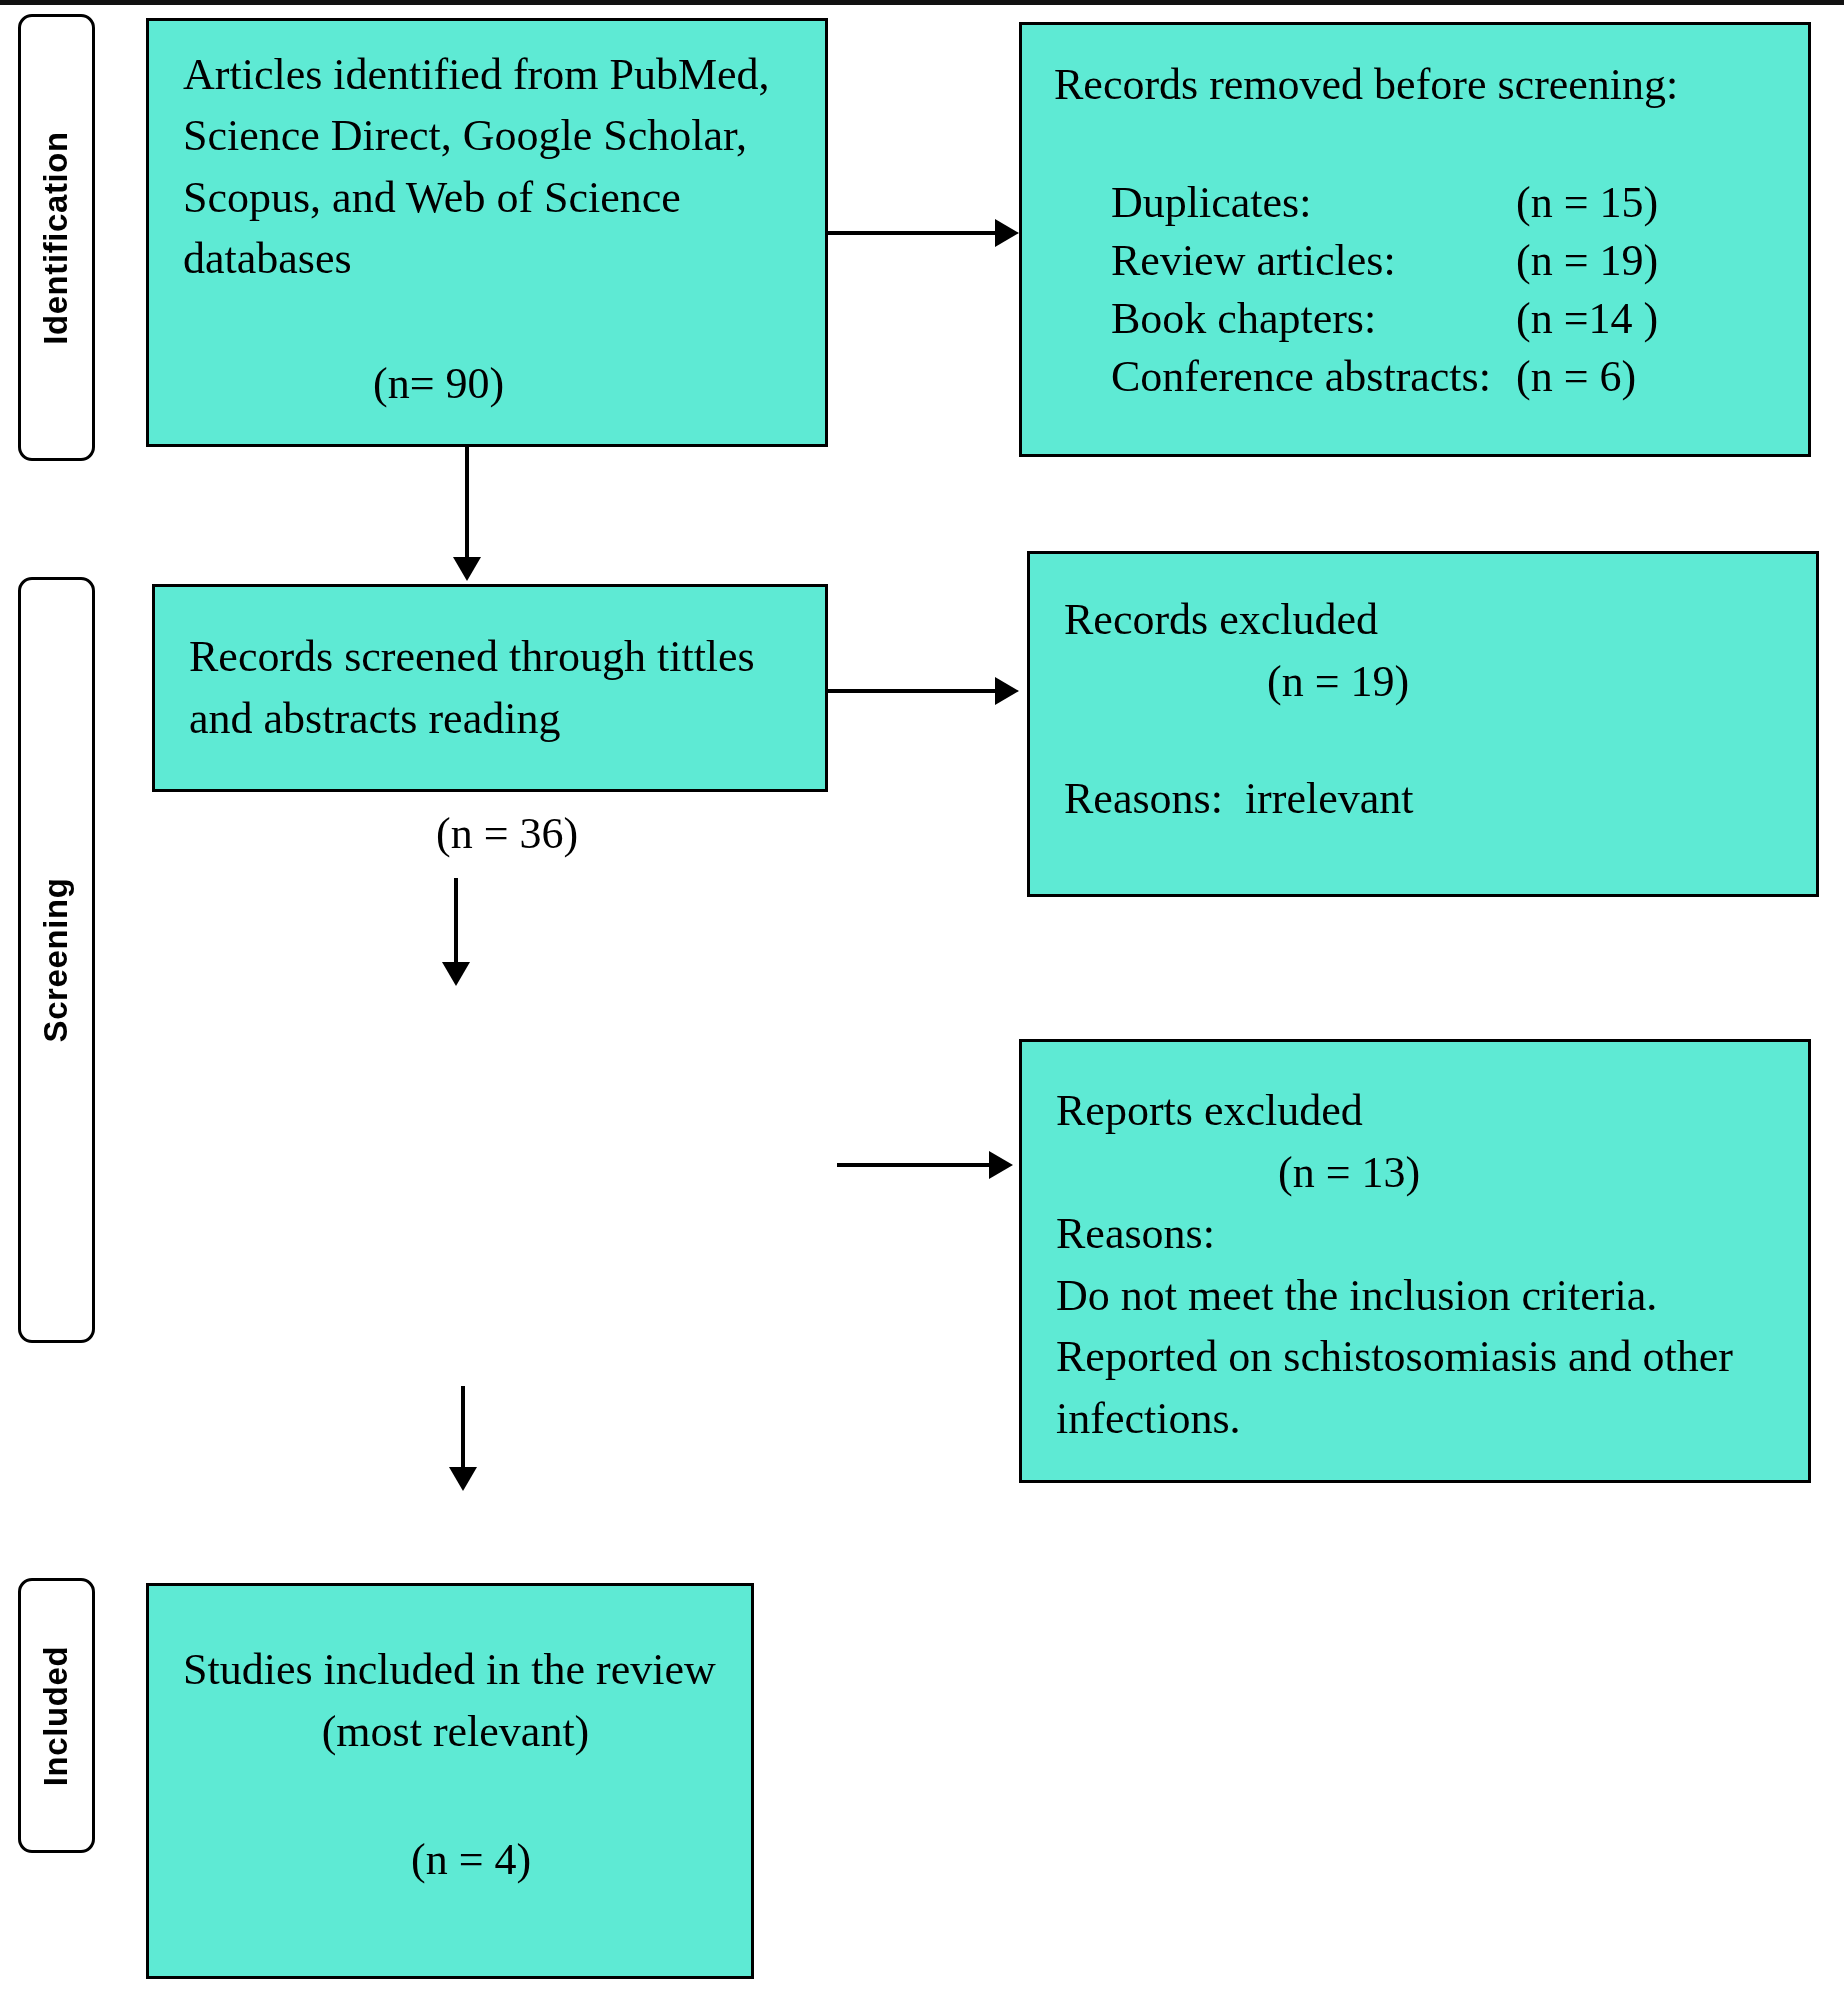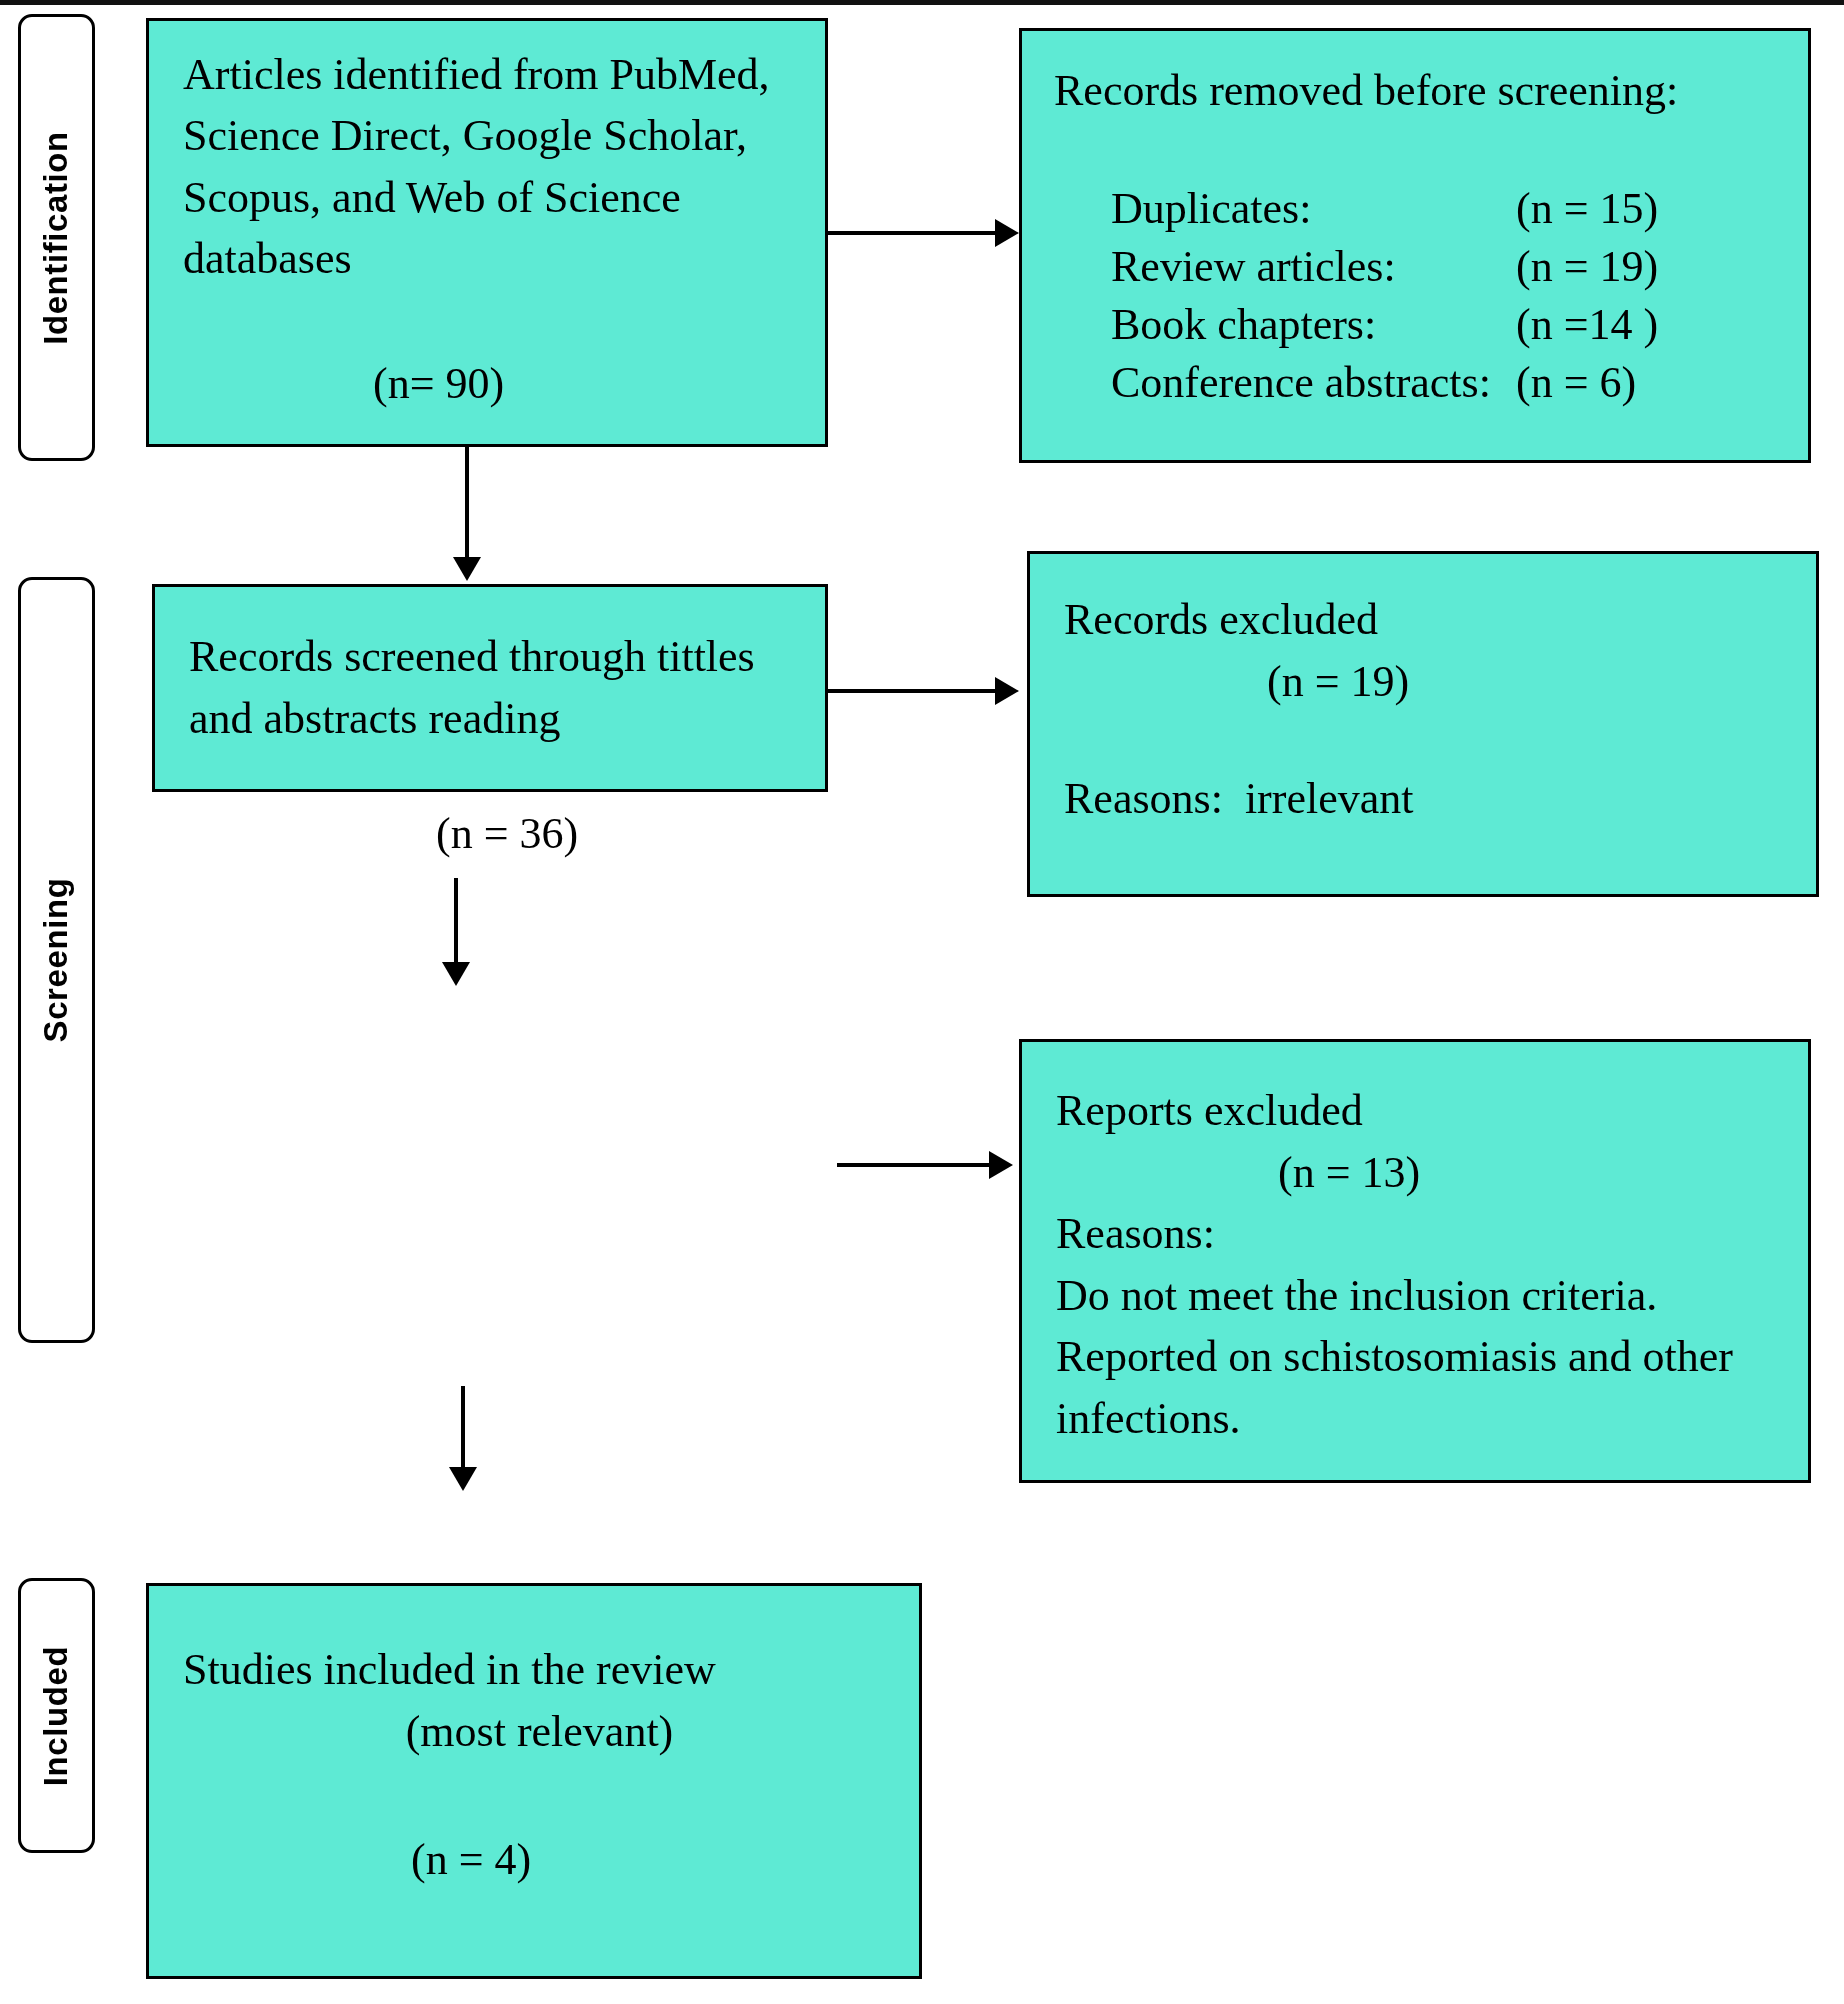--- a/index.html
+++ b/index.html
@@ -94,21 +94,21 @@
   <div class="box b1" style="left:146px;top:17.7px;width:682px;height:429px;">
     <div class="pad">
       <div class="ml">Articles identified from PubMed,
 Science Direct, Google Scholar,
 Scopus, and Web of Science
 databases</div>
       <span class="count">(n= 90)</span>
     </div>
   </div>
 
-  <div class="box b2" style="left:1019px;top:28px;width:792px;height:435px;">
+  <div class="box b2" style="left:1019px;top:22px;width:792px;height:435px;">
     <div class="pad">
       <div>Records removed before screening:</div>
       <div class="rows">
         <div class="row">
           <span class="lab">Duplicates:</span>
           <span class="val">(n = 15)</span>
         </div>
         <div class="row">
           <span class="lab">Review articles:</span>
           <span class="val">(n = 19)</span>
@@ -146,21 +146,21 @@
     <div class="pad">
       <div>Reports excluded</div>
       <span class="count">(n = 13)</span>
       <div class="ml">Reasons:
 Do not meet the inclusion criteria.
 Reported on schistosomiasis and other
 infections.</div>
     </div>
   </div>
 
-  <div class="box b7" style="left:146px;top:1583px;width:776px;height:396px;">
+  <div class="box b7" style="left:146px;top:1583px;width:608px;height:396px;">
     <div class="pad">
       <div>Studies included in the review</div>
       <div class="line2">(most relevant)</div>
       <span class="count">(n = 4)</span>
     </div>
   </div>
 
   <div class="arrow-right" style="left:828px;top:219px;width:191px;">
     <div class="shaft"></div>
     <div class="head"></div>

